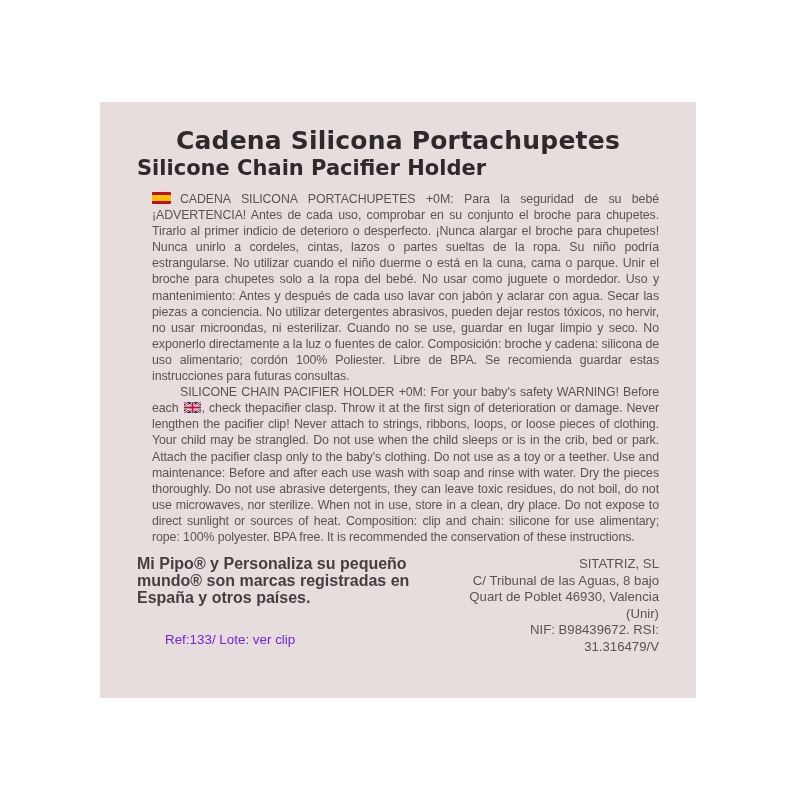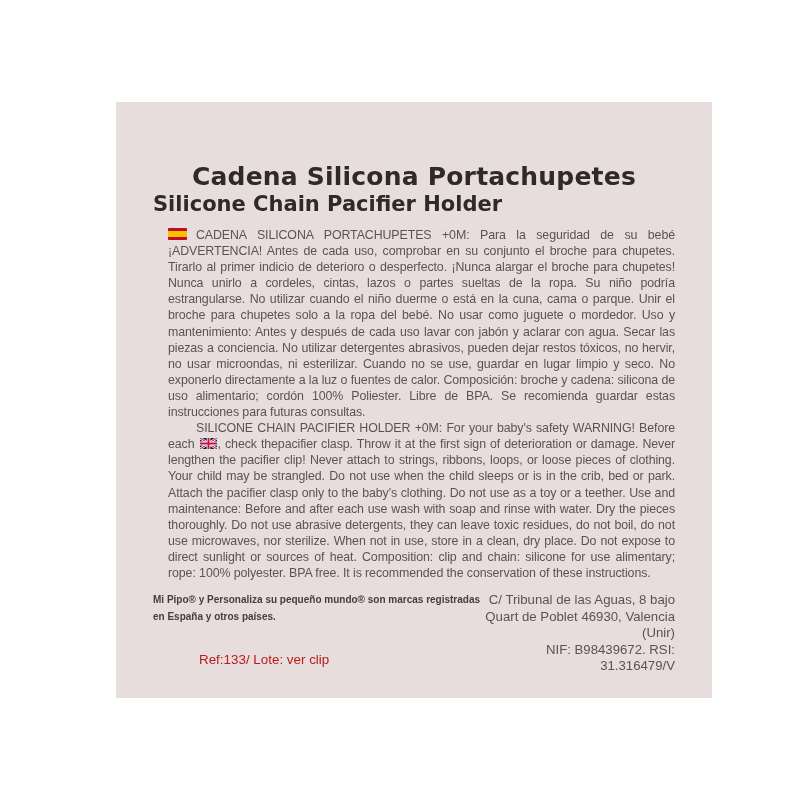--- a/index.html
+++ b/index.html
@@ -11,27 +11,27 @@
     font-family: "Liberation Sans", sans-serif;
   }
   .canvas {
     position: relative;
     width: 800px;
     height: 800px;
     background: #ffffff;
   }
   .card {
     position: absolute;
-    left: 116px;
+    left: 100px;
     top: 102px;
     width: 596px;
     height: 596px;
     box-sizing: border-box;
     background: #e7dddc;
-    padding: 60px 37px 0 37px;
+    padding: 24px 37px 0 37px;
     overflow: hidden;
   }
   .title {
     margin: 0;
     text-align: center;
     font-family: "DejaVu Sans", sans-serif;
     font-weight: bold;
     font-size: 25px;
     line-height: 30px;
     color: #2e2a2c;
@@ -88,28 +88,28 @@
   .footer {
     margin-top: 11px;
     display: flex;
     justify-content: space-between;
   }
   .footer-left {
     width: 330px;
   }
   .trademark {
     font-weight: bold;
-    font-size: 10px;
+    font-size: 16px;
     line-height: 16.8px;
     color: #443e41;
   }
   .ref-lote {
-    margin: 26px 0 0 46px;
+    margin: 26px 0 0 28px;
     font-size: 13.4px;
-    color: #b91c1c;
+    color: #6d28d9;
   }
   .footer-right {
     flex: 1;
     text-align: right;
     font-size: 13.2px;
     line-height: 16.6px;
     color: #5a5355;
   }
 </style>
 </head>
@@ -134,20 +134,21 @@
         </svg><span>, check thepacifier clasp. Throw it at the first sign of deterioration or damage. Never lengthen the pacifier clip! Never attach to strings, ribbons, loops, or loose pieces of clothing. Your child may be strangled. Do not use when the child sleeps or is in the crib, bed or park. Attach the pacifier clasp only to the baby's clothing. Do not use as a toy or a teether. Use and maintenance: Before and after each use wash with soap and rinse with water. Dry the pieces thoroughly. Do not use abrasive detergents, they can leave toxic residues, do not boil, do not use microwaves, nor sterilize. When not in use, store in a clean, dry place. Do not expose to direct sunlight or sources of heat. Composition: clip and chain: silicone for use alimentary; rope: 100% polyester. BPA free. It is recommended the conservation of these instructions.</span></p>
     </div>
 
 
     <div class="footer">
       <div class="footer-left">
         <div class="trademark">Mi Pipo® y Personaliza su pequeño mundo® son marcas registradas en España y otros países.</div>
         <div class="ref-lote">Ref:133/ Lote: ver clip</div>
       </div>
       <div class="footer-right">
+        <div>SITATRIZ, SL</div>
         <div>C/ Tribunal de las Aguas, 8 bajo</div>
         <div>Quart de Poblet 46930, Valencia (Unir)</div>
         <div>NIF: B98439672. RSI: 31.316479/V</div>
 
       </div>
     </div>
 
   </div>
 </div>
 

